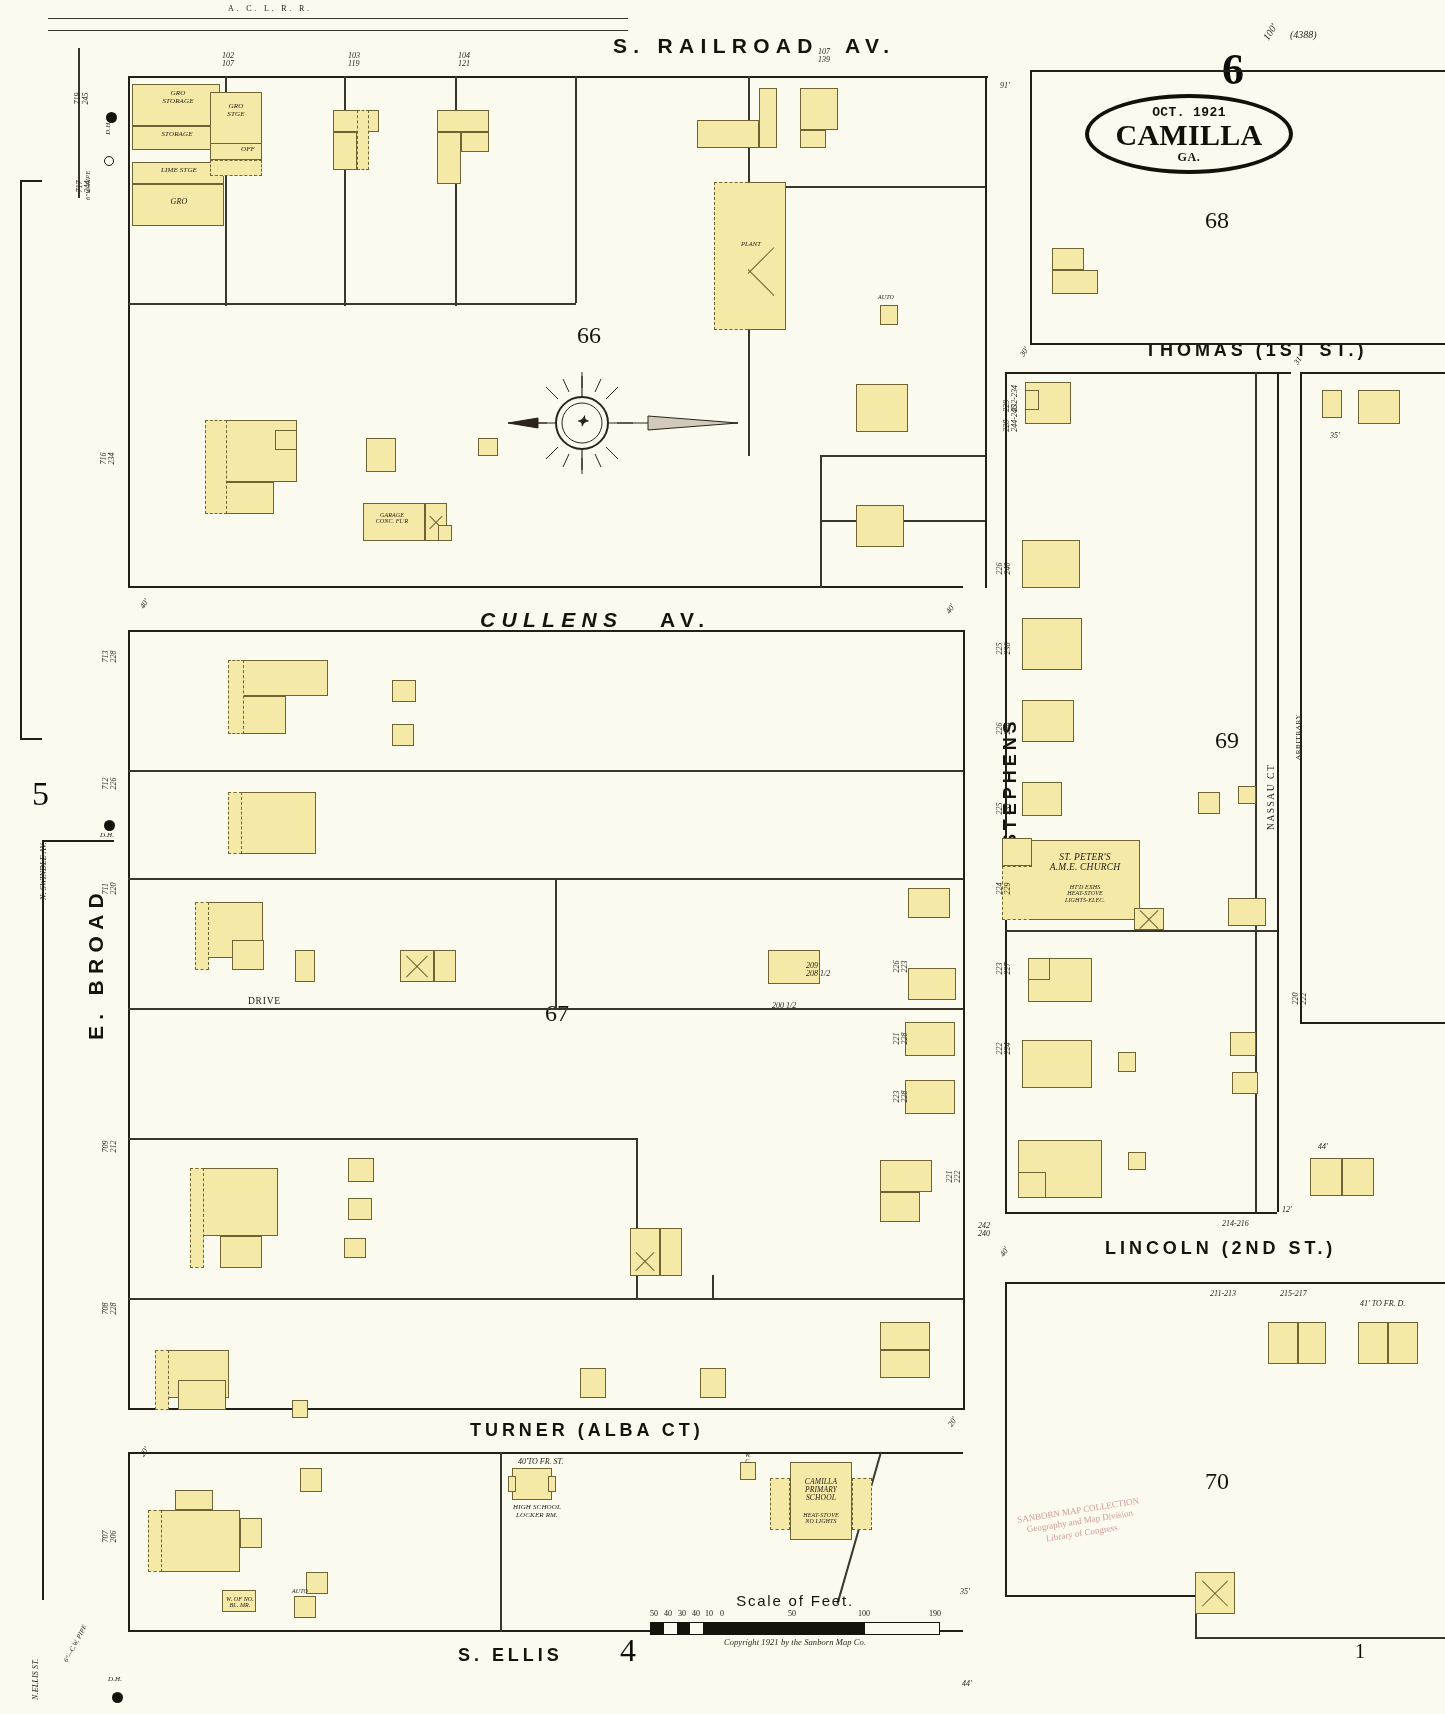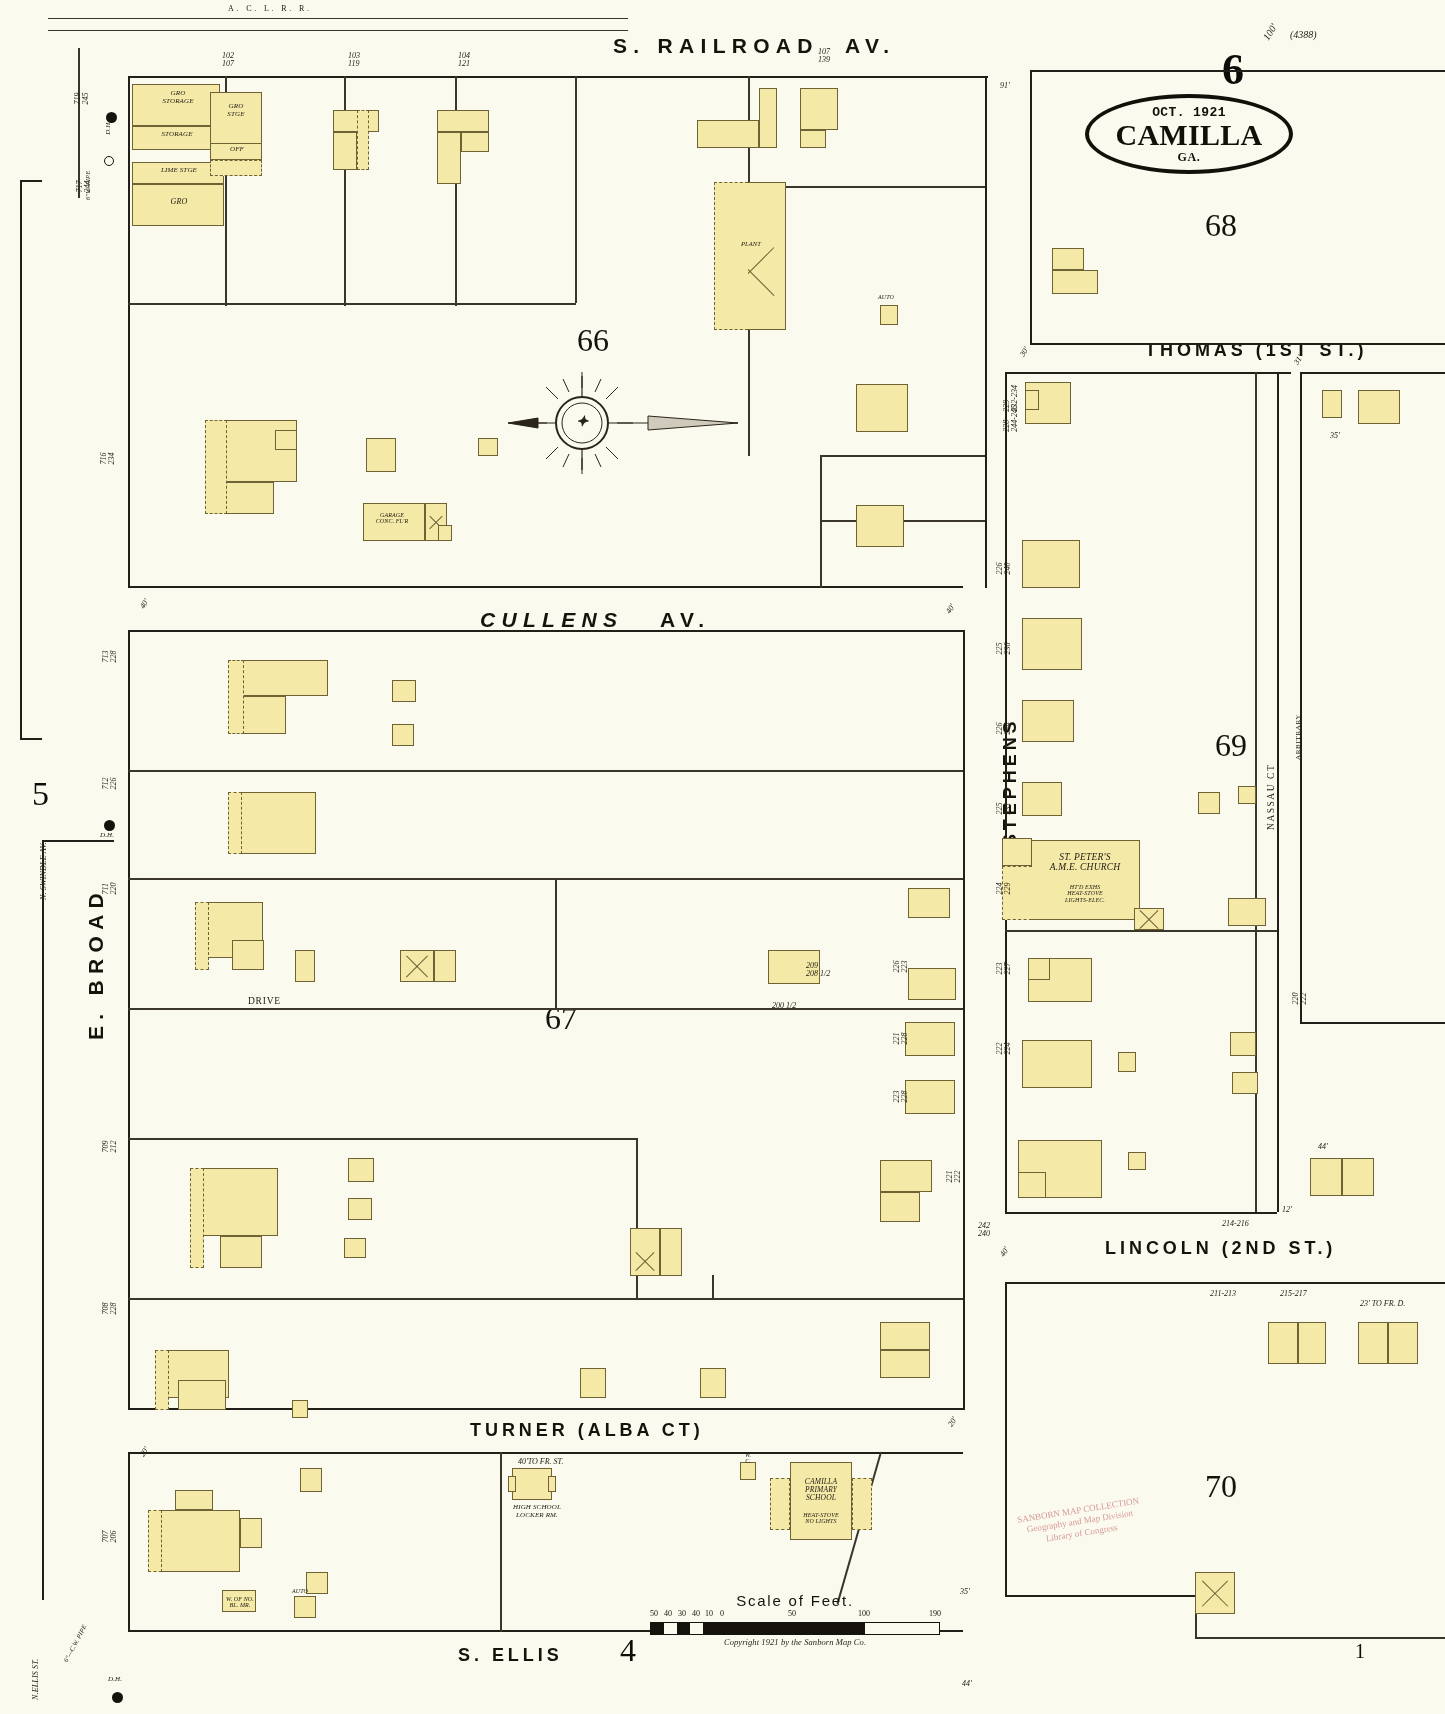--- a/index.html
+++ b/index.html
@@ -22,21 +22,21 @@
   .thin{background:#3a362a;}
   
   .street{
     position:absolute;font-family:"Liberation Sans",sans-serif;
     font-weight:700;color:#15130c;letter-spacing:.18em;white-space:nowrap;
   }
   .street.big{font-size:21px;letter-spacing:.30em;}
   .street.med{font-size:18px;letter-spacing:.22em;}
   .vert{transform-origin:left top;}
   .blocknum{
-    position:absolute;font-family:"Liberation Serif",serif;font-size:32px;
+    position:absolute;font-family:"Liberation Serif",serif;font-size:24px;
     font-weight:400;color:#15130c;
   }
   .sheetnum{
     position:absolute;font-family:"Liberation Serif",serif;
     font-weight:700;color:#0d0c08;
   }
   .hand{
     position:absolute;font-family:"Liberation Serif",serif;
     font-style:italic;color:#1d1a10;white-space:pre-line;line-height:1.08;
     letter-spacing:.02em;
@@ -175,21 +175,21 @@
 
   <div class="bldg" style="left:132px;top:162px;width:92px;height:22px;"></div>
   <div class="hand tiny c" style="left:140px;top:167px;width:78px;">LIME STGE</div>
   <div class="bldg" style="left:132px;top:184px;width:92px;height:42px;"></div>
   <div class="hand xs c" style="left:140px;top:198px;width:78px;">GRO</div>
 
   <div class="bldg" style="left:210px;top:92px;width:52px;height:78px;"></div>
   <div class="hand tiny c" style="left:214px;top:103px;width:44px;">GRO
 STGE</div>
   <div class="bldg" style="left:210px;top:143px;width:52px;height:17px;"></div>
-  <div class="hand tiny c" style="left:217px;top:146px;width:40px;">OFF</div>
+  <div class="hand tiny c" style="left:228px;top:146px;width:40px;">OFF</div>
   <div class="bldg dash" style="left:210px;top:160px;width:52px;height:16px;"></div>
 
   <div class="bldg" style="left:333px;top:110px;width:46px;height:22px;"></div>
   <div class="bldg" style="left:333px;top:132px;width:24px;height:38px;"></div>
   <div class="bldg dash" style="left:357px;top:110px;width:12px;height:60px;"></div>
 
   <div class="bldg" style="left:437px;top:110px;width:52px;height:22px;"></div>
   <div class="bldg" style="left:437px;top:132px;width:24px;height:52px;"></div>
   <div class="bldg" style="left:461px;top:132px;width:28px;height:20px;"></div>
 
@@ -348,21 +348,21 @@
   <div class="line hline" style="left:1005px;top:1282px;width:440px;"></div>
   <div class="line vline" style="left:1005px;top:1282px;height:315px;"></div>
   <div class="line hline" style="left:1005px;top:1595px;width:190px;"></div>
   <div class="line vline thin" style="left:1195px;top:1595px;height:42px;"></div>
   <div class="line hline thin" style="left:1195px;top:1637px;width:250px;"></div>
 
   <div class="bldg" style="left:1268px;top:1322px;width:30px;height:42px;"></div>
   <div class="bldg" style="left:1298px;top:1322px;width:28px;height:42px;"></div>
   <div class="bldg" style="left:1358px;top:1322px;width:30px;height:42px;"></div>
   <div class="bldg" style="left:1388px;top:1322px;width:30px;height:42px;"></div>
-  <div class="dim" style="left:1360px;top:1300px;">23' TO FR. D.</div>
+  <div class="dim" style="left:1360px;top:1300px;">41' TO FR. D.</div>
   <div class="bldg" style="left:1195px;top:1572px;width:40px;height:42px;"></div>
   <div class="xmark" style="left:1197px;top:1574px;width:36px;height:38px;"></div>
 
   <div class="line hline" style="left:128px;top:1452px;width:835px;"></div>
   <div class="line vline" style="left:128px;top:1452px;height:180px;"></div>
   <div class="line hline" style="left:128px;top:1630px;width:835px;"></div>
   <div class="line vline thin" style="left:500px;top:1452px;height:180px;"></div>
   <div class="line thin" style="left:880px;top:1452px;width:2px;height:158px;transform:rotate(16deg);transform-origin:top;"></div>
 
   <div class="bldg" style="left:512px;top:1468px;width:40px;height:32px;"></div>

